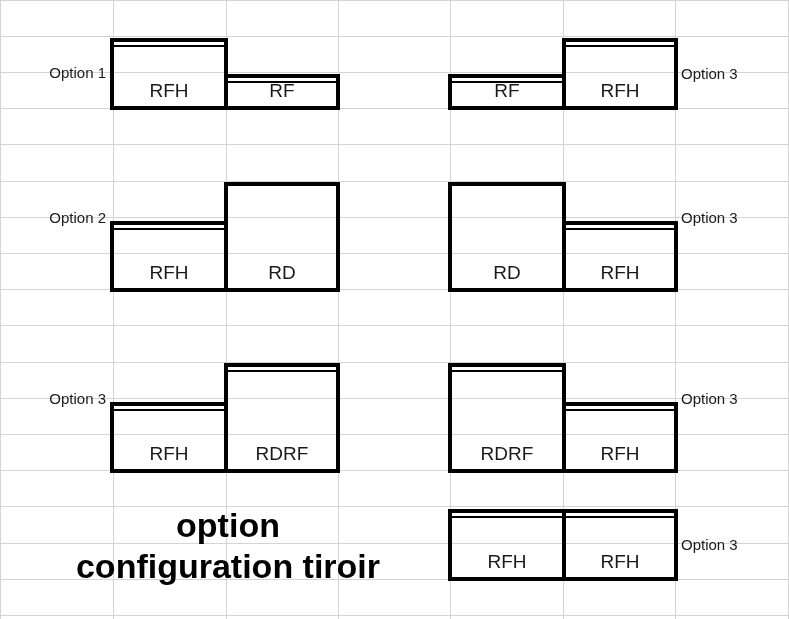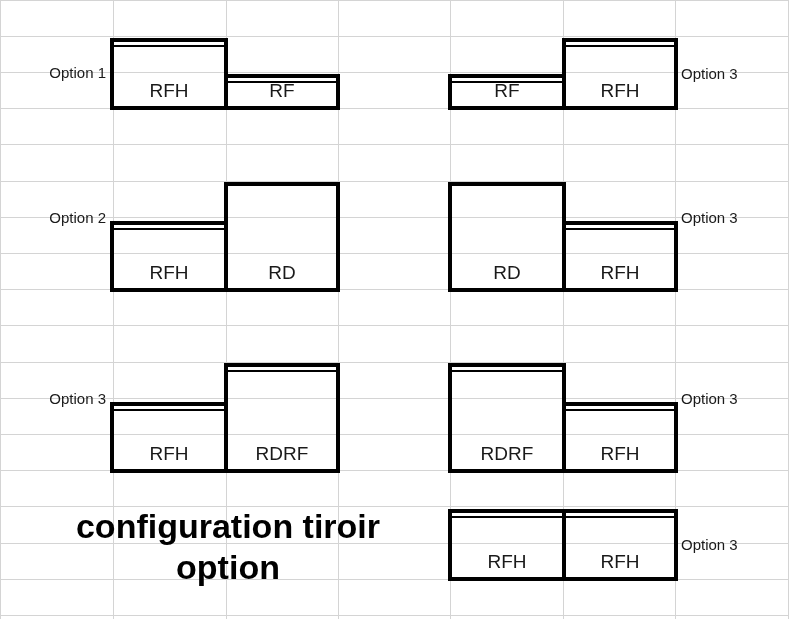--- a/index.html
+++ b/index.html
@@ -195,22 +195,22 @@
     <div class="box ruled" style="left:0px; top:0px; width:118px; height:110px;">
       <div class="box-label">RDRF</div>
     </div>
     <div class="box ruled" style="left:114px; top:39px; width:116px; height:71px;">
       <div class="box-label">RFH</div>
     </div>
   </div>
   <div class="option-label left-aligned" style="left:681px; top:371px; width:108px;">Option 3</div>
 
   <div class="title-block" style="left:18px; top:505px; width:420px;">
+    <span class="title-line title-line-1">option</span>
     <span class="title-line title-line-2">configuration tiroir</span>
-    <span class="title-line title-line-1">option</span>
   </div>
 
   <div class="diagram" style="left:448px; top:509px; width:230px; height:72px;">
     <div class="box ruled" style="left:0px; top:0px; width:118px; height:72px;">
       <div class="box-label">RFH</div>
     </div>
     <div class="box ruled" style="left:114px; top:0px; width:116px; height:72px;">
       <div class="box-label">RFH</div>
     </div>
   </div>

